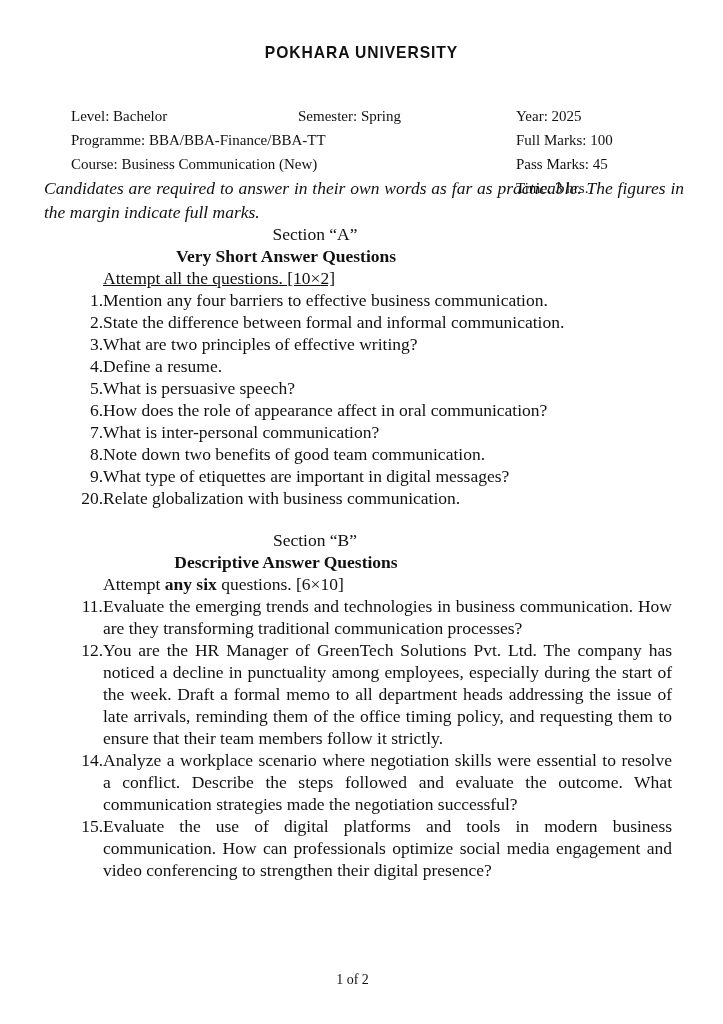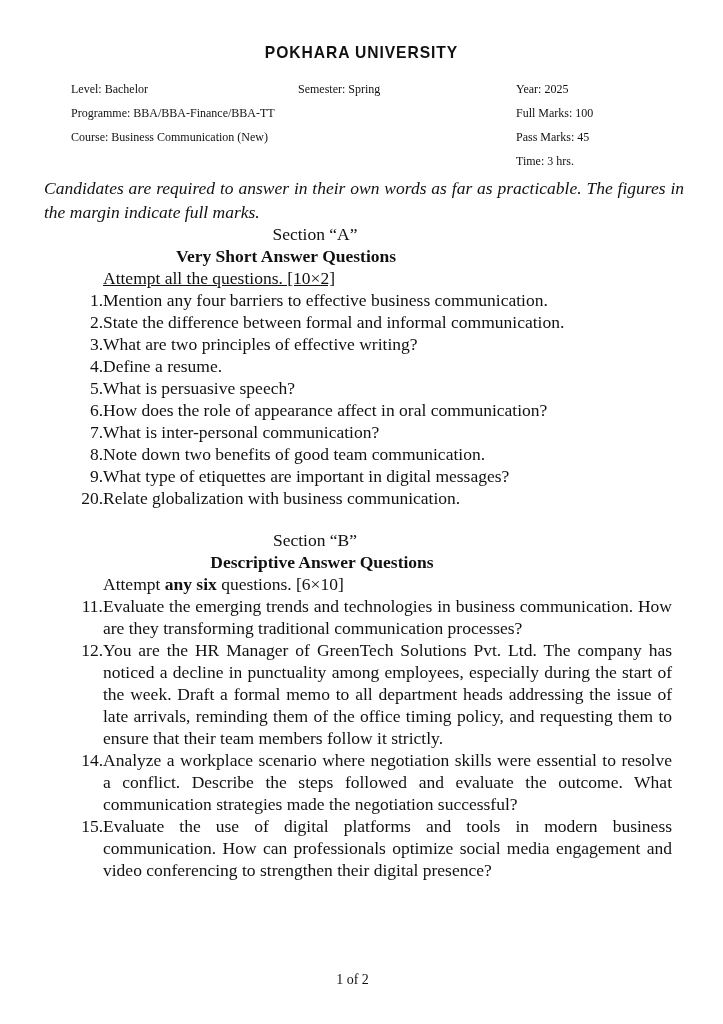--- a/index.html
+++ b/index.html
@@ -8,21 +8,21 @@
       font-family: "Liberation Serif", "DejaVu Serif", serif;
       color: #111111;
     }
     .page { position: absolute; left: 0; top: 0; width: 723px; height: 1024px; }
     .title {
       position: absolute; top: 43px; left: 0; width: 723px; text-align: center;
       font-family: "Liberation Sans", "DejaVu Sans", sans-serif;
       font-weight: bold; font-size: 17px; letter-spacing: 1px;
       transform: scaleX(0.92);
     }
-    .meta { position: absolute; font-size: 12px; line-height: 24px; white-space: nowrap; }
+    .meta { position: absolute; font-size: 15px; line-height: 24px; white-space: nowrap; margin-top: 27px; }
     .instructions {
       position: absolute; left: 44px; top: 176px; width: 640px;
       font-style: italic; font-size: 17.5px; line-height: 24px; text-align: justify;
     }
     .sec-label { position: absolute; left: 0; width: 630px; text-align: center; font-size: 17.5px; line-height: 22px; }
     .sec-heading { position: absolute; left: 0; width: 572px; text-align: center; font-size: 17.5px; font-weight: bold; line-height: 22px; }
     .attempt { position: absolute; left: 103px; font-size: 17.5px; line-height: 22px; white-space: nowrap; }
     .qlist { position: absolute; left: 62px; width: 610px; }
     .q { display: flex; font-size: 17.5px; line-height: 22px; }
     .q .num { width: 41px; text-align: right; padding-right: 0px; flex: 0 0 41px; box-sizing: border-box; }
@@ -92,21 +92,21 @@
         <div class="num"><span>9.</span></div>
         <div class="txt">What type of etiquettes are important in digital messages?</div>
       </div>
     <div class="q">
         <div class="num"><span>20.</span></div>
         <div class="txt">Relate globalization with business communication.</div>
       </div>
   </div>
 
   <div class="sec-label" style="top:529px;">Section “B”</div>
-  <div class="sec-heading" style="top:551px;padding-left:36px;">Descriptive Answer Questions</div>
+  <div class="sec-heading" style="top:551px;">Descriptive Answer Questions</div>
   <div class="attempt" style="top:573px;"><span>Attempt </span><b>any six</b><span> questions. [6×10]</span></div>
 
   <div class="qlist b" style="top:595px;">
     <div class="q">
         <div class="num"><span>11.</span></div>
         <div class="txt">Evaluate the emerging trends and technologies in business communication. How are they transforming traditional communication processes?</div>
       </div>
     <div class="q">
         <div class="num"><span>12.</span></div>
         <div class="txt">You are the HR Manager of GreenTech Solutions Pvt. Ltd. The company has noticed a decline in punctuality among employees, especially during the start of the week. Draft a formal memo to all department heads addressing the issue of late arrivals, reminding them of the office timing policy, and requesting them to ensure that their team members follow it strictly.</div>

